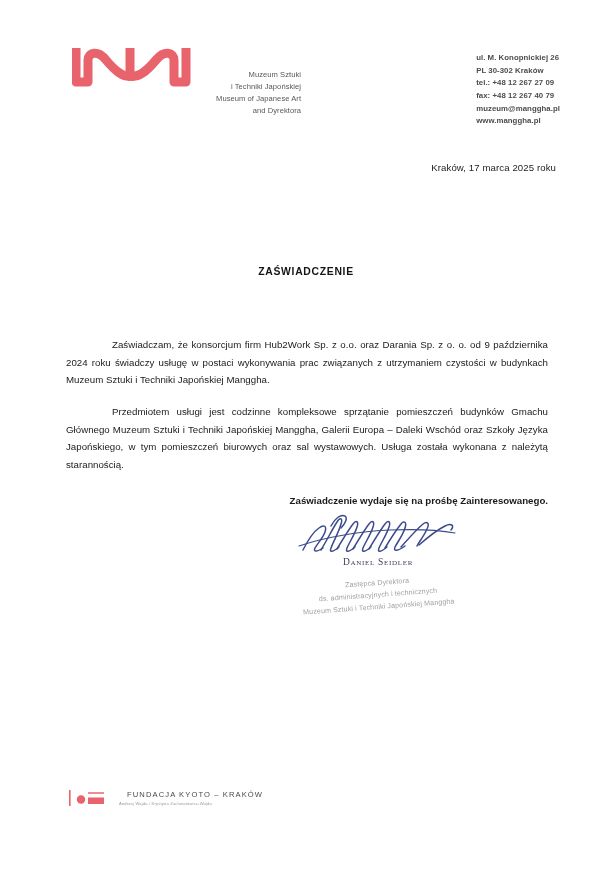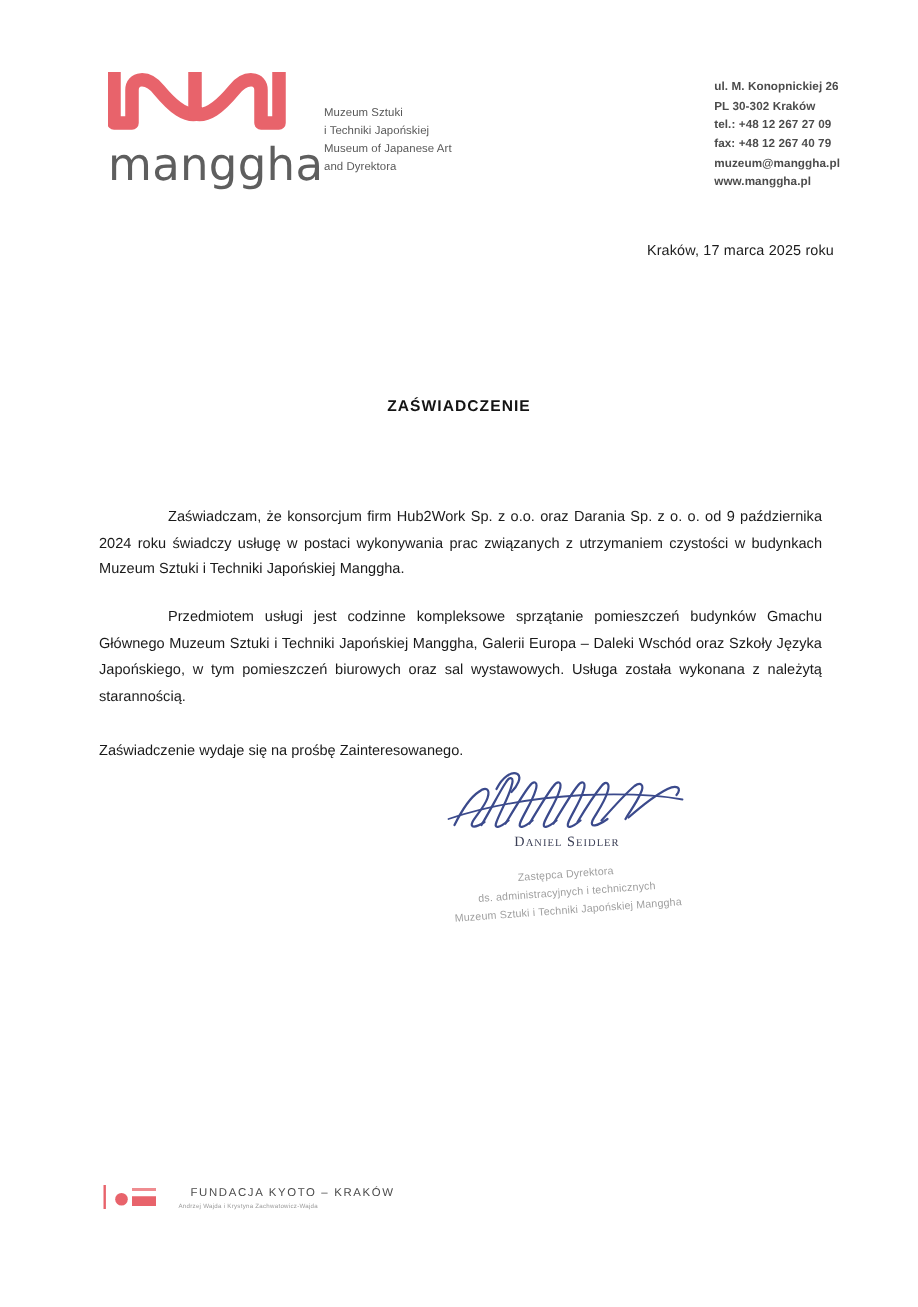--- a/index.html
+++ b/index.html
@@ -43,20 +43,21 @@
     font-weight: 400;
   }
   .logo-tagline {
     margin-left: 12px;
     margin-top: 31px;
     font-size: 7.6px;
     line-height: 1.58;
     color: #585858;
     font-family: "Liberation Sans", sans-serif;
     letter-spacing: 0.05px;
+    text-align: right;
   }
   .logo-tagline div { white-space: nowrap; }
 
   .contact {
     position: absolute;
     right: 52px;
     top: 52px;
     font-size: 7.8px;
     line-height: 1.62;
     color: #4c4c4c;
@@ -99,25 +100,26 @@
   .para {
     text-align: justify;
     font-size: 9.7px;
     line-height: 1.82;
     color: #1a1a1a;
     margin: 12px 0 14px 0;
     text-indent: 46px;
     letter-spacing: 0.02px;
   }
   .closing {
-    text-align: left;
+    text-align: right;
     font-size: 9.7px;
     line-height: 1.8;
     color: #1a1a1a;
     margin: 18px 0 0 0;
+    font-weight: bold;
   }
 
   
   .signature-area {
     position: absolute;
     left: 268px;
     top: 512px;
     width: 220px;
     text-align: center;
   }
@@ -181,21 +183,20 @@
 <body>
 
 <div class="page">
 
   <div class="letterhead">
     <div class="logo-block">
       <svg class="logo-mark" viewBox="0 0 128 56">
         <path d="M4 10 L4 44 L16 44 L16 22 C16 14 26 12 34 22 C44 34 52 40 60 38" fill="none" stroke="#e8636b" stroke-width="9" stroke-linecap="butt" stroke-linejoin="round"></path>
         <path d="M58 10 L58 38 C66 40 74 34 84 22 C92 12 102 14 102 22 L102 44 L114 44 L114 10" fill="none" stroke="#e8636b" stroke-width="9" stroke-linecap="butt" stroke-linejoin="round"></path>
       </svg>
-      <div class="logo-wordmark">manggha</div>
     </div>
     <div class="logo-tagline">
       <div>Muzeum Sztuki</div>
       <div>i Techniki Japońskiej</div>
       <div>Museum of Japanese Art</div>
       <div>and Dyrektora</div>
     </div>
   </div>
 
   <div class="contact">

